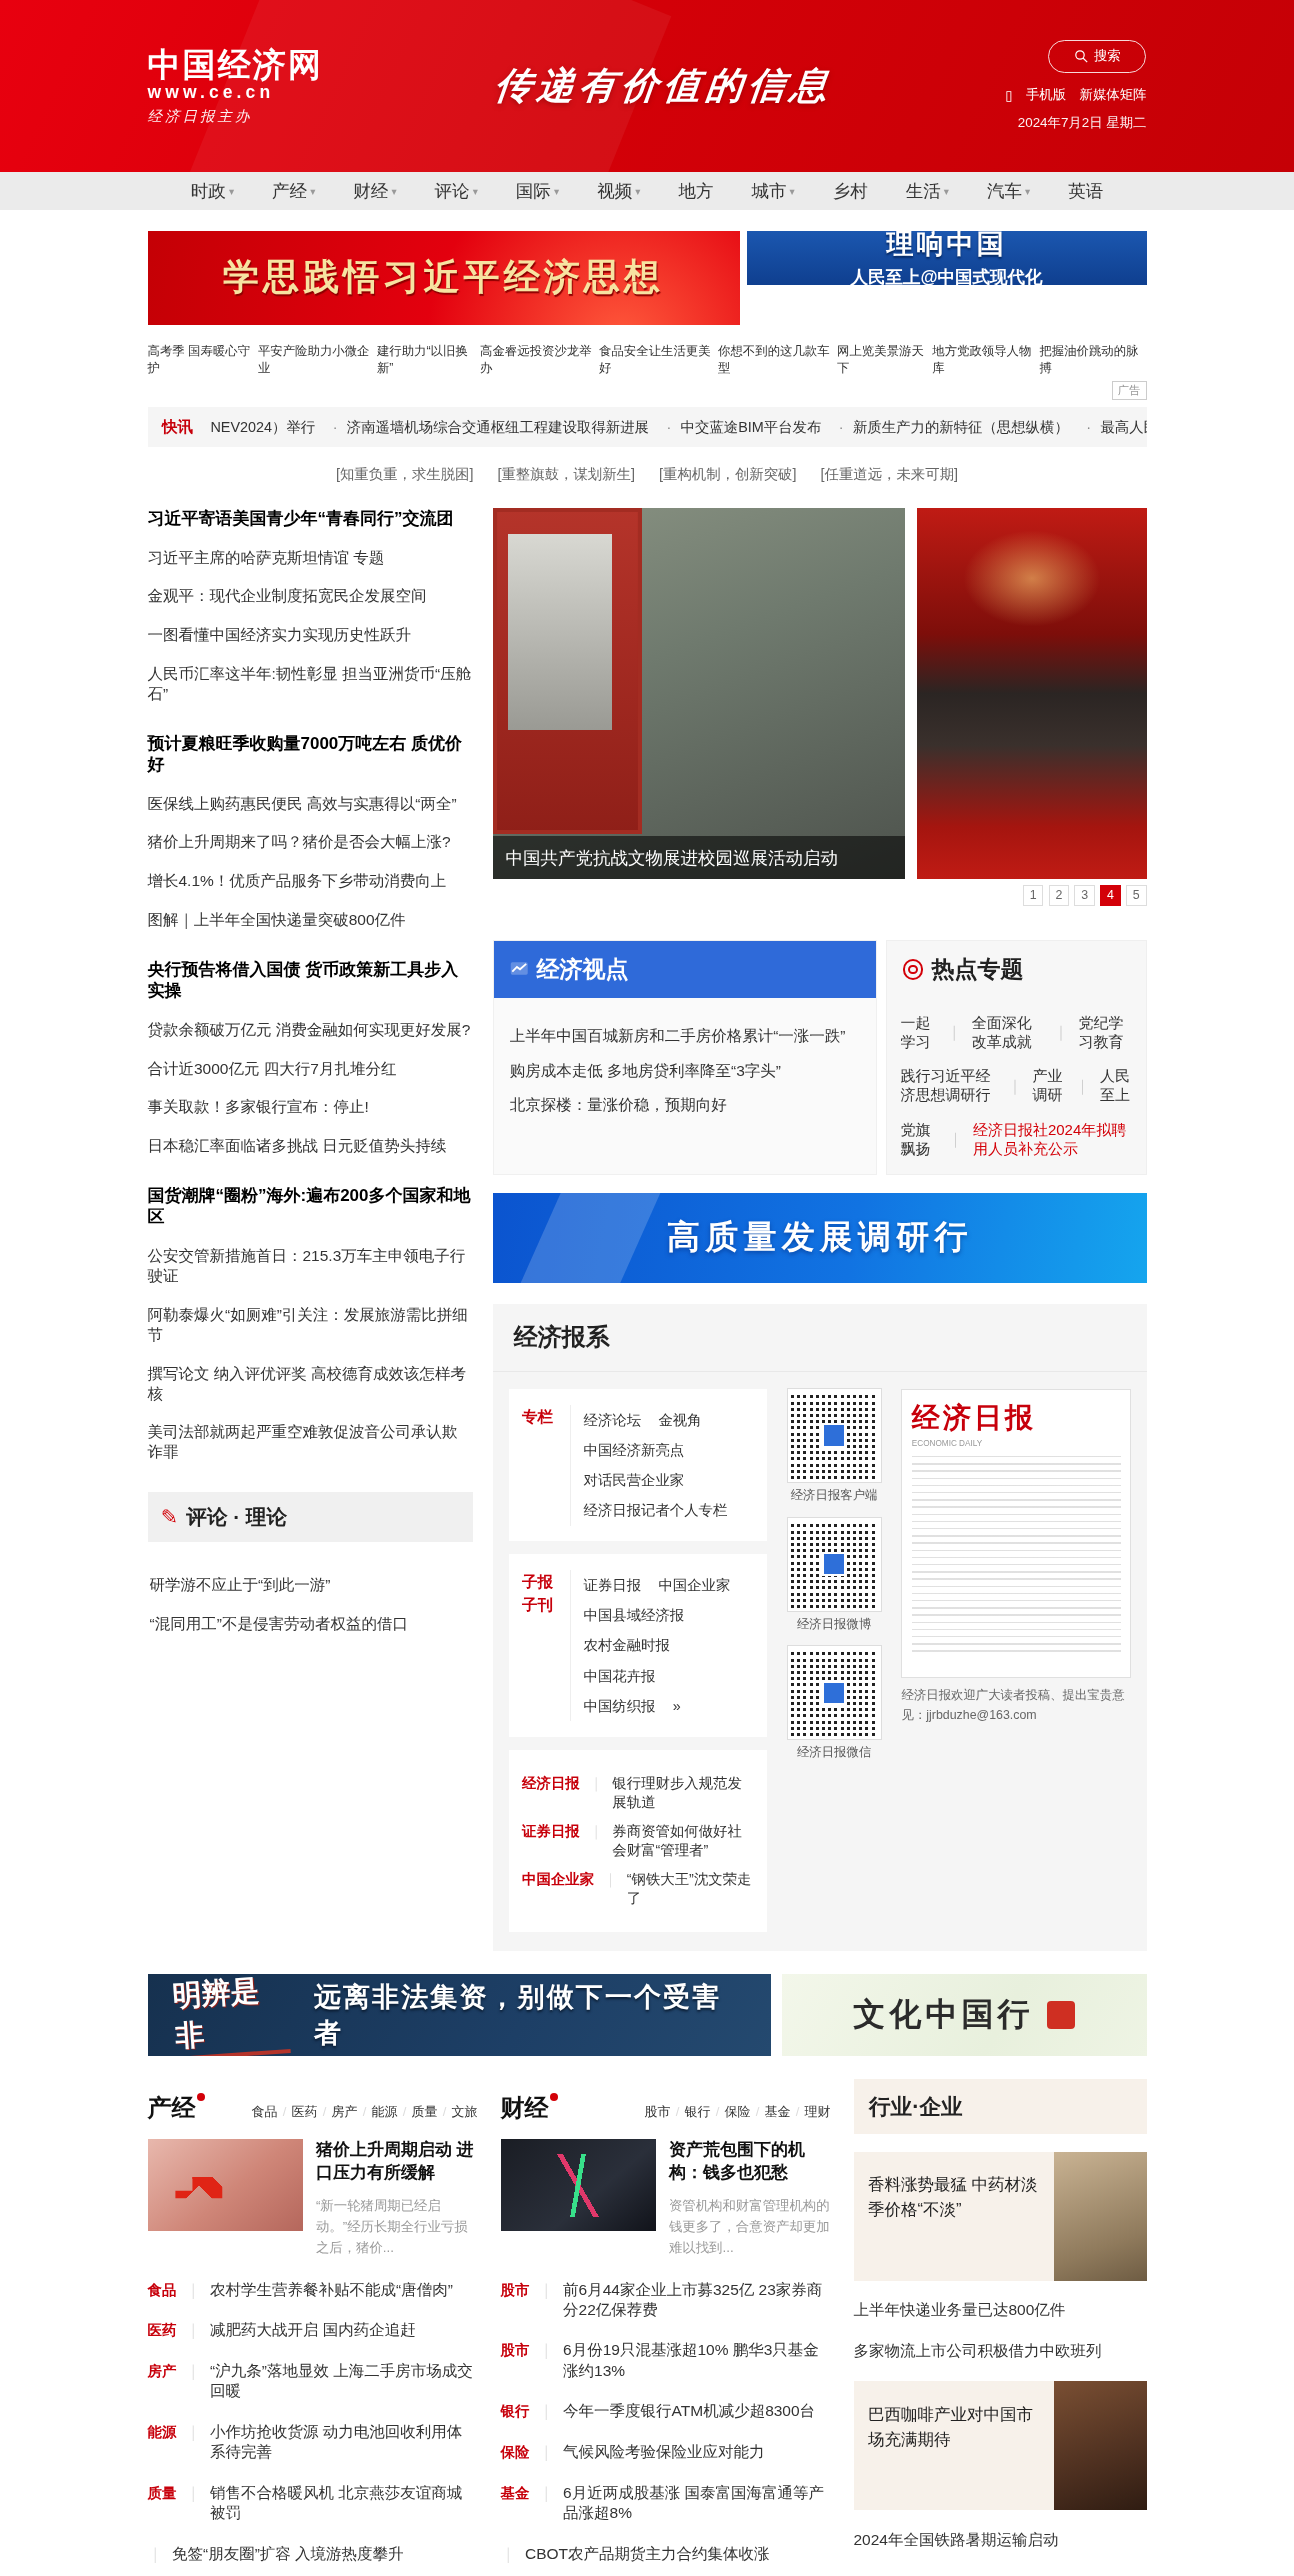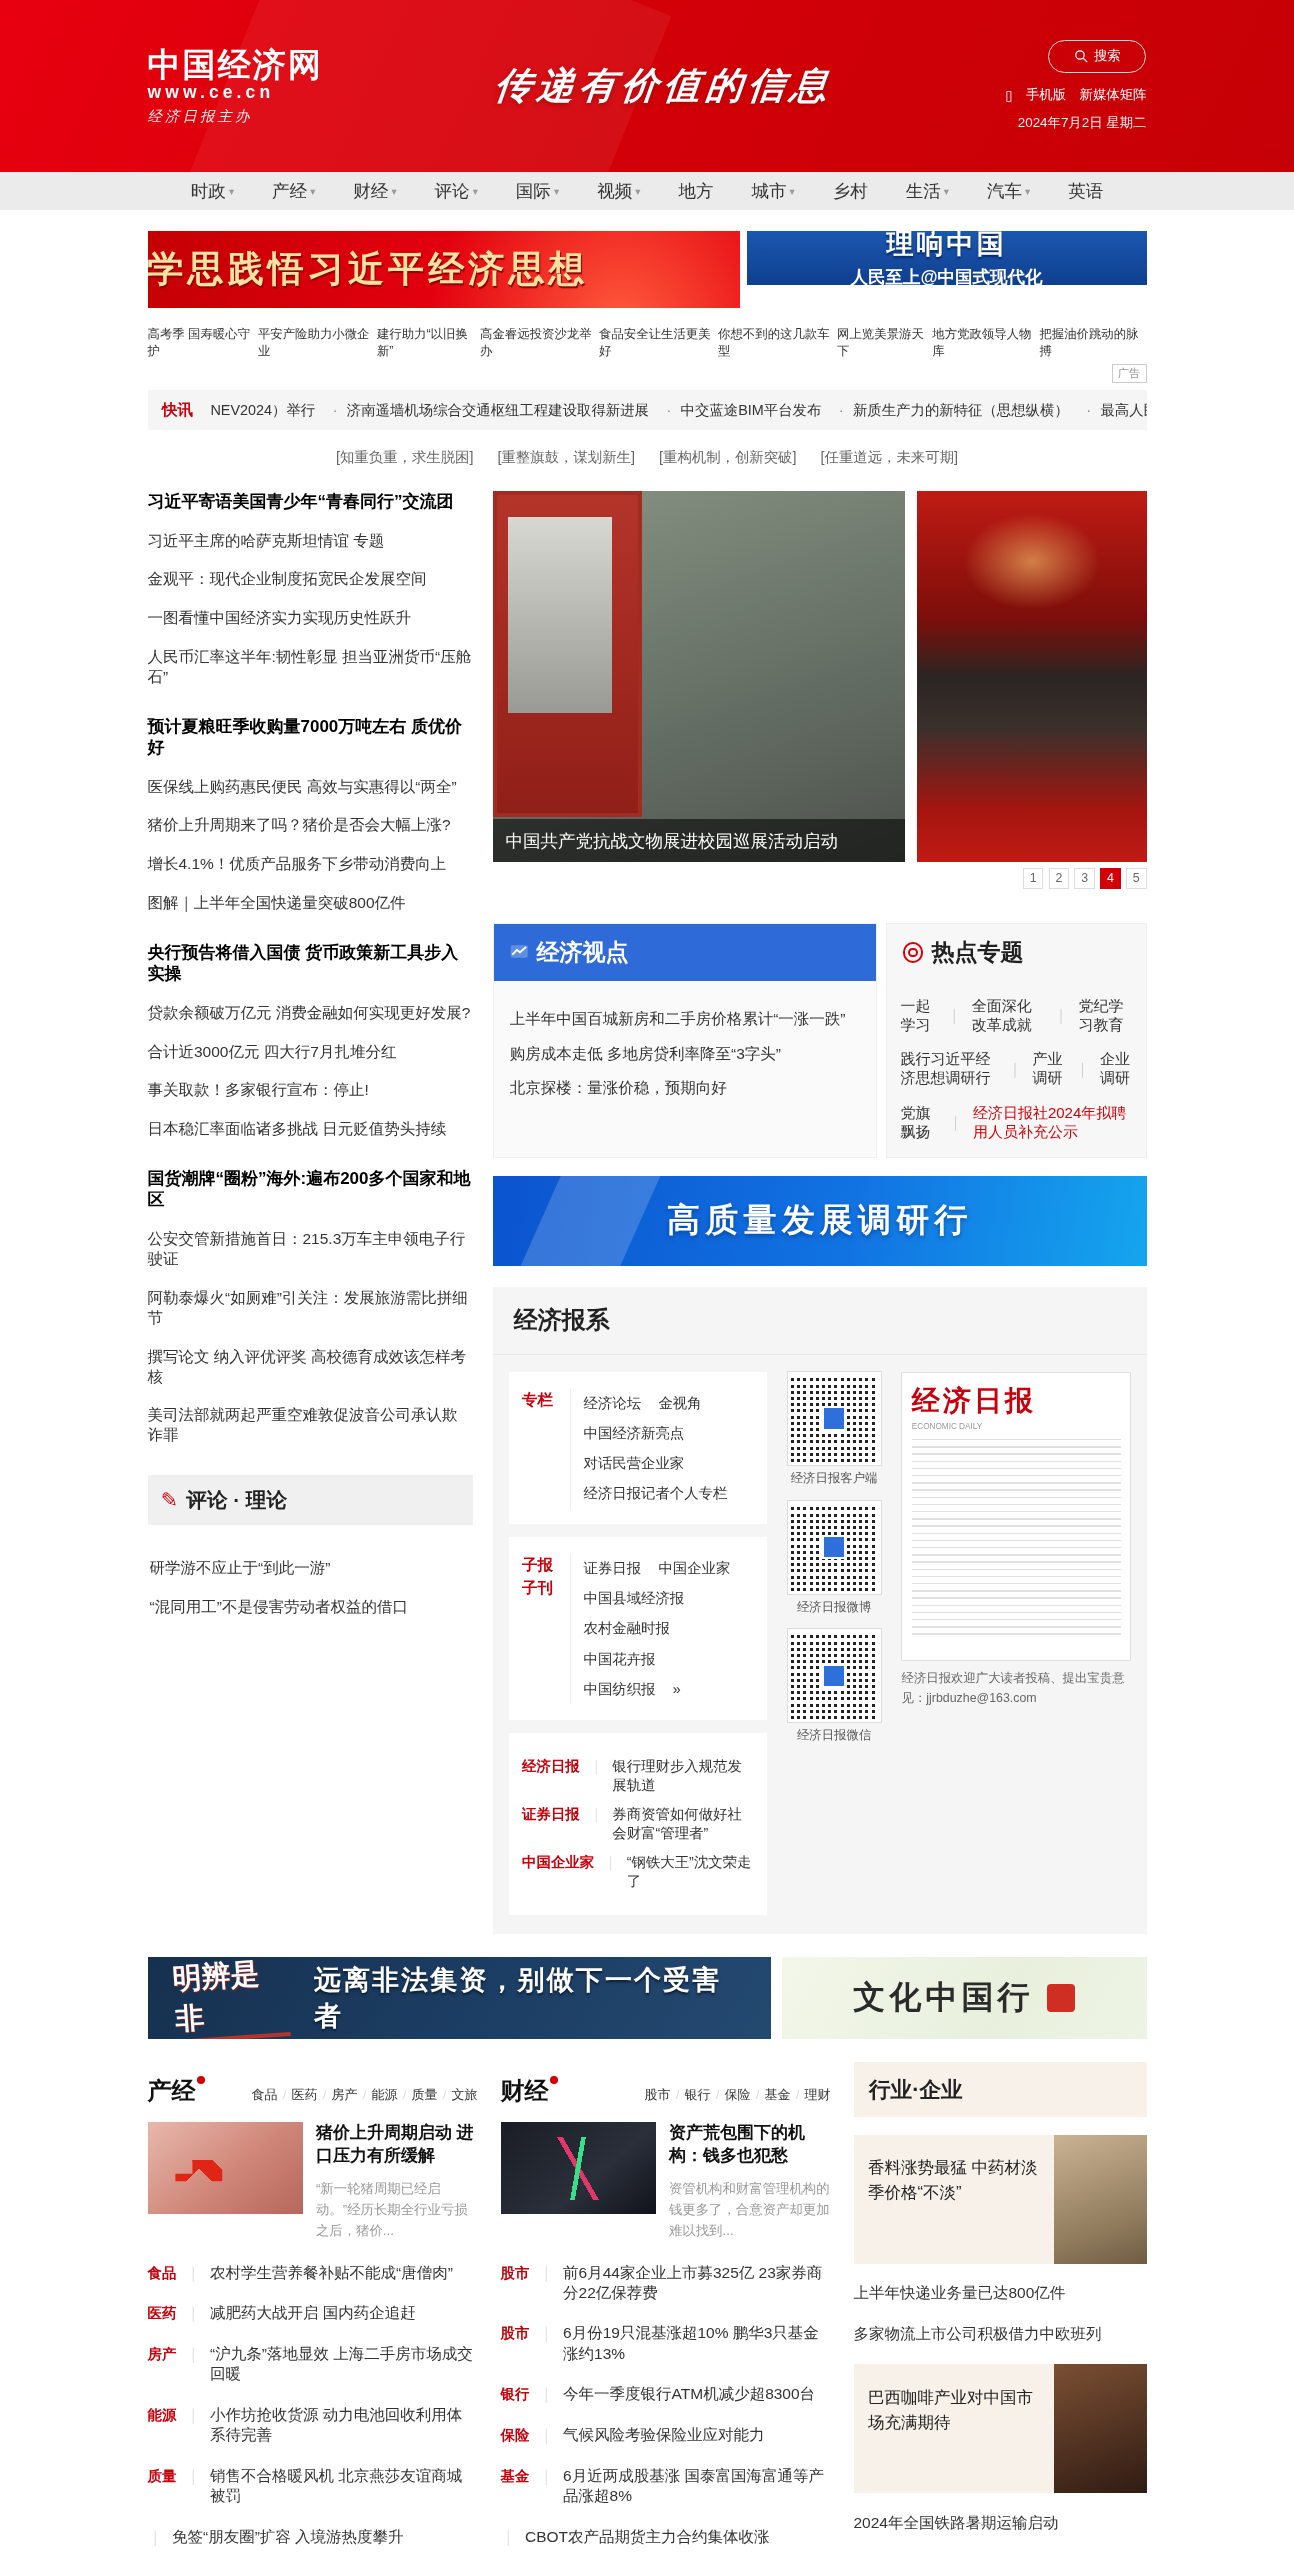--- a/index.html
+++ b/index.html
@@ -20,21 +20,21 @@
   .search svg{width:14.4px;height:14.4px}
   .top-links{margin:13.4px 0 10.3px;display:flex;gap:13.4px;justify-content:flex-end;align-items:center}
   .date{opacity:.95}
   
   .nav{background:#ebebeb;height:38px;display:flex;align-items:center}
   .nav-in{width:999px;margin:0 auto;display:flex;gap:38px;justify-content:center}
   .nav-item{font-size:17.5px;color:#333;display:flex;align-items:center;gap:3.1px}
   .caret{font-size:10.3px;color:#999}
   
   .bnr-row{display:flex;gap:7.2px;margin-top:20.6px}
-  .bnr-study{width:592px;height:77px;background:radial-gradient(circle at 80% 120%,#ff5a3c 0,#e3000e 40%,#c40005 100%);display:flex;align-items:center;justify-content:flex-start}
+  .bnr-study{width:592px;height:94px;background:radial-gradient(circle at 80% 120%,#ff5a3c 0,#e3000e 40%,#c40005 100%);display:flex;align-items:center;justify-content:center}
   .bnr-study span{font-size:36px;font-weight:bold;color:#f7e3a1;text-shadow:1px 1.5px 1px #8d0000;letter-spacing:4.1px}
   .bnr-lx{flex:1;height:54px;background:linear-gradient(180deg,#1b57b0,#0f3f8f);display:flex;flex-direction:column;align-items:center;justify-content:center;color:#fff}
   .bnr-lx .l1{font-size:27px;font-weight:bold;letter-spacing:3.1px;text-shadow:0 1.5px 2.1px #06275e}
   .bnr-lx .l2{font-size:17.5px;margin-top:3.1px;font-weight:bold}
   
   .qlinks{display:flex;justify-content:space-between;margin:18.5px 0 4.1px;font-size:12.4px;color:#555}
   .adrow{display:flex;justify-content:flex-end;margin:2.1px 0 7.2px}
   .adbadge{font-size:11.3px;color:#999;border:0.5px solid #ccc;padding:1px 5.2px}
   .ticker{background:#f5f5f5;height:40px;display:flex;align-items:center;padding:0 14.4px;gap:17.5px;font-size:14.4px;color:#333;overflow:hidden;white-space:nowrap}
   .ticker .tag{color:#c7000b;font-weight:bold;font-size:15.5px}
@@ -357,21 +357,21 @@
               <span class="sep">｜</span>
             <span class="lnk">全面深化改革成就</span>
               <span class="sep">｜</span>
             <span class="lnk">党纪学习教育</span>
           </div>
           <div class="hrow">
             <span class="lnk">践行习近平经济思想调研行</span>
               <span class="sep">｜</span>
             <span class="lnk">产业调研</span>
               <span class="sep">｜</span>
-            <span class="lnk">企业调研</span>
+            <span class="lnk">人民至上</span>
           </div>
           <div class="hrow">
             <span class="lnk">党旗飘扬</span>
               <span class="sep">｜</span>
             <span class="lnk redlink">经济日报社2024年拟聘用人员补充公示</span>
           </div>
         </div>
       </div>
 
       <div class="hqbnr">

